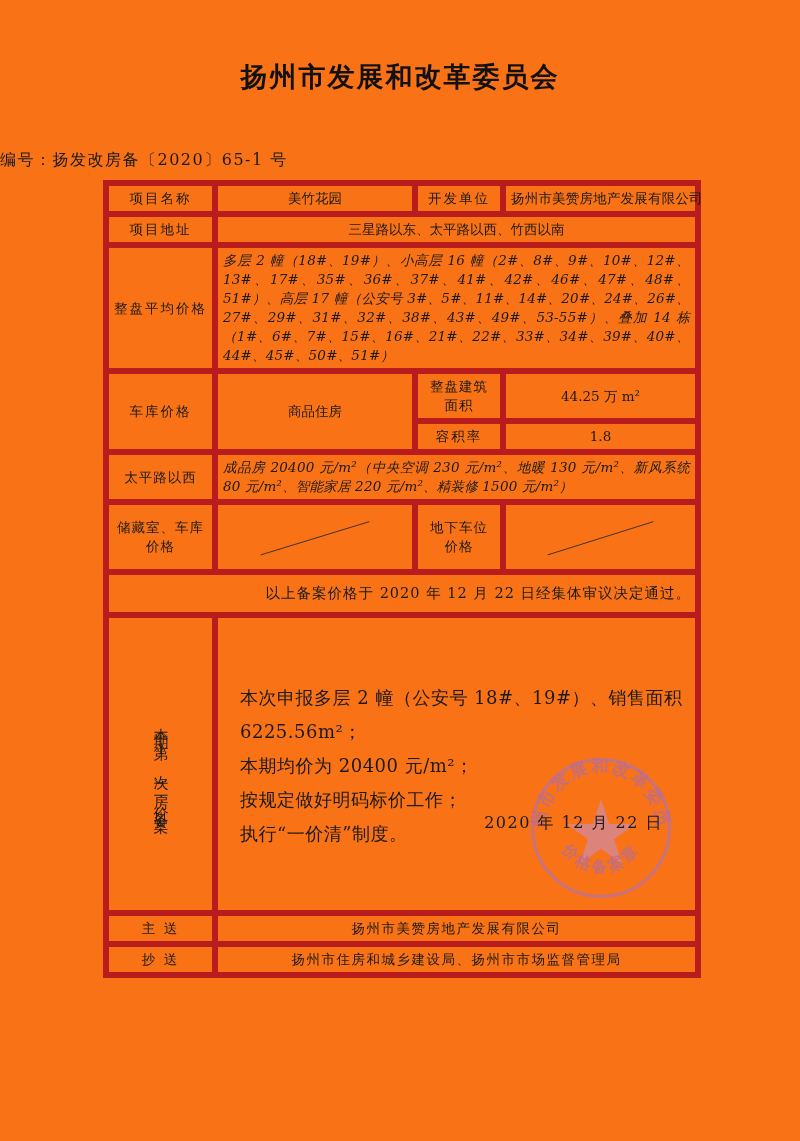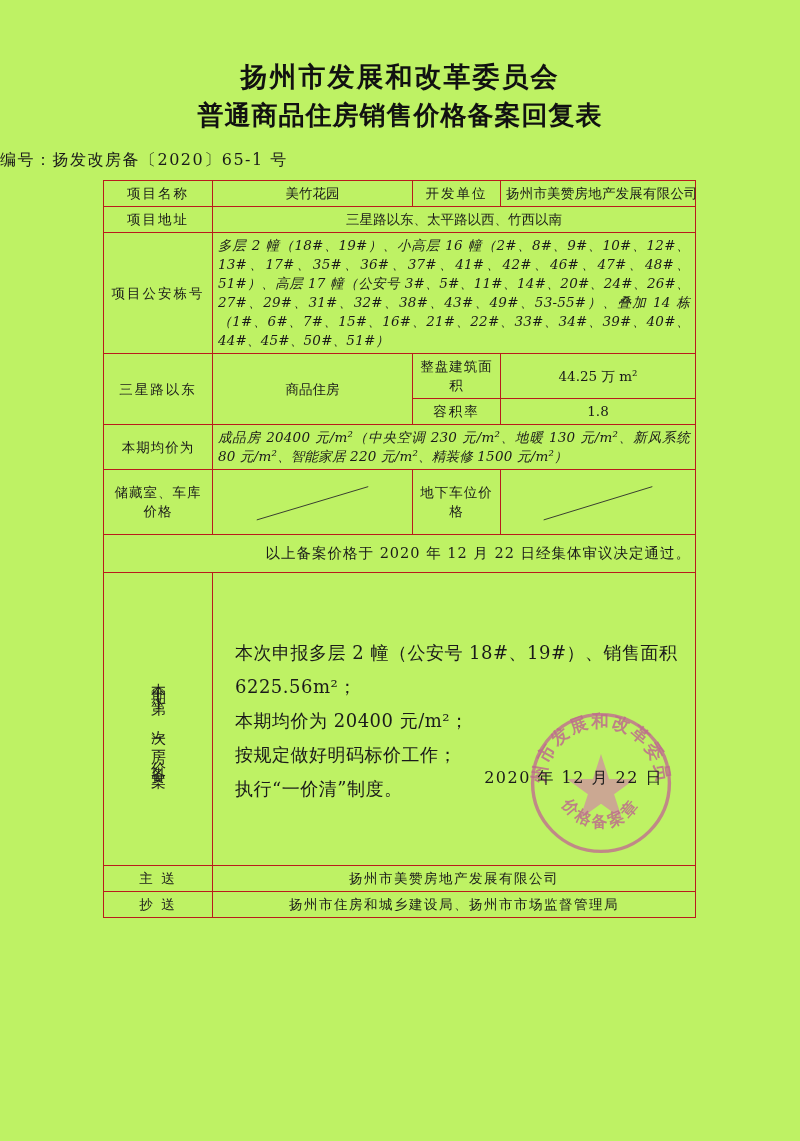--- a/index.html
+++ b/index.html
@@ -13,21 +13,21 @@
     position: relative;
     font-family: "DejaVu Serif", "Liberation Serif", serif;
     color: #1a1a1a;
     overflow: hidden;
   }
 
   .page {
     position: absolute;
     left: 0; top: 0;
     width: 800px; height: 1141px;
-    background: #bef264;
+    background: #f97316;
   }
 
   
   .title-block {
     position: absolute;
     left: 0; top: 58px;
     width: 800px;
     text-align: center;
   }
   .doc-title-line {
@@ -55,21 +55,21 @@
   
   .form-table {
     position: absolute;
     left: 103px;
     top: 180px;
     width: 592px;
     border-collapse: collapse;
     table-layout: fixed;
   }
   .form-table td {
-    border: 1px solid #b91c1c;
+    border: 6px solid #b91c1c;
     padding: 3px 5px;
     font-size: 13.5px;
     line-height: 19px;
     vertical-align: middle;
     color: #1a1a1a;
   }
   .lbl {
     text-align: center;
     letter-spacing: 2px;
     font-size: 14.5px;
@@ -169,21 +169,20 @@
     padding: 10px 4px;
   }
 </style>
 </head>
 <body>
 
 <div class="page">
 
   <div class="title-block">
     <div class="doc-title-line">扬州市发展和改革委员会</div>
-    <div class="doc-title-line second">普通商品住房销售价格备案回复表</div>
   </div>
 
   <div class="doc-number">编号：扬发改房备〔2020〕65-1 号</div>
 
   <table class="form-table">
     <colgroup>
       <col style="width:109px">
       <col style="width:200px">
       <col style="width:88px">
       <col style="width:195px">
@@ -196,38 +195,38 @@
         <td class="lbl">开发单位</td>
         <td class="small-co">扬州市美赞房地产发展有限公司</td>
       </tr>
 
       <tr>
         <td class="lbl">项目地址</td>
         <td class="ctr mid" colspan="3">三星路以东、太平路以西、竹西以南</td>
       </tr>
 
       <tr>
-        <td class="lbl">项目公安栋号</td>
+        <td class="lbl">整盘平均价格</td>
         <td class="just" colspan="3">多层 2 幢（18#、19#）、小高层 16 幢（2#、8#、9#、10#、12#、13#、17#、35#、36#、37#、41#、42#、46#、47#、48#、51#）、高层 17 幢（公安号 3#、5#、11#、14#、20#、24#、26#、27#、29#、31#、32#、38#、43#、49#、53-55#）、叠加 14 栋（1#、6#、7#、15#、16#、21#、22#、33#、34#、39#、40#、44#、45#、50#、51#）</td>
       </tr>
 
       <tr>
-        <td class="lbl" rowspan="2">三星路以东</td>
+        <td class="lbl" rowspan="2">车库价格</td>
         <td class="ctr mid" rowspan="2">商品住房</td>
         <td class="lbl" style="letter-spacing:1px;white-space:normal;margin-left:36px;">整盘建筑面积</td>
         <td class="ctr mid">44.25 万 m²</td>
       </tr>
 
       <tr>
         <td class="lbl">容积率</td>
         <td class="ctr mid">1.8</td>
       </tr>
 
       <tr>
-        <td class="lbl" style="letter-spacing:1px;">本期均价为</td>
+        <td class="lbl" style="letter-spacing:1px;">太平路以西</td>
         <td class="just" colspan="3">成品房 20400 元/m²（中央空调 230 元/m²、地暖 130 元/m²、新风系统 80 元/m²、智能家居 220 元/m²、精装修 1500 元/m²）</td>
       </tr>
 
       <tr>
         <td class="lbl" style="letter-spacing:1px;white-space:normal;">储藏室、车库价格</td>
         <td class="slash-cell">
           <svg viewBox="0 0 100 100" preserveAspectRatio="none">
             <line x1="22" y1="78" x2="78" y2="26" stroke="#2a2a2a" stroke-width="0.9" vector-effect="non-scaling-stroke"></line>
           </svg>
         </td>

